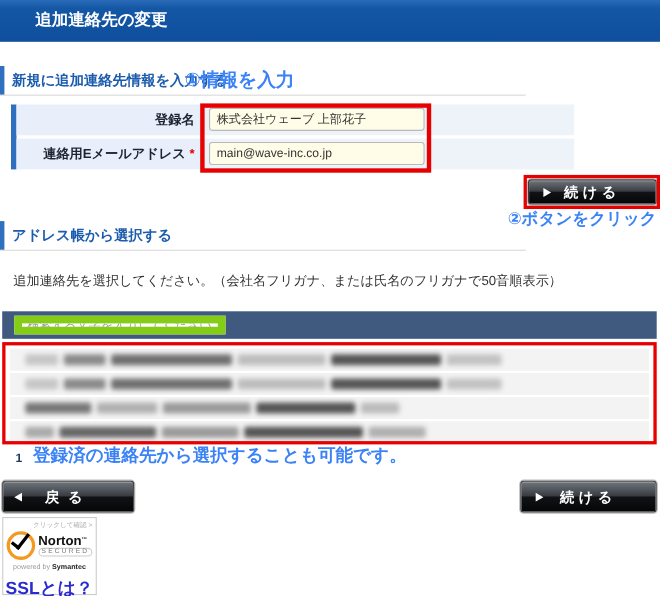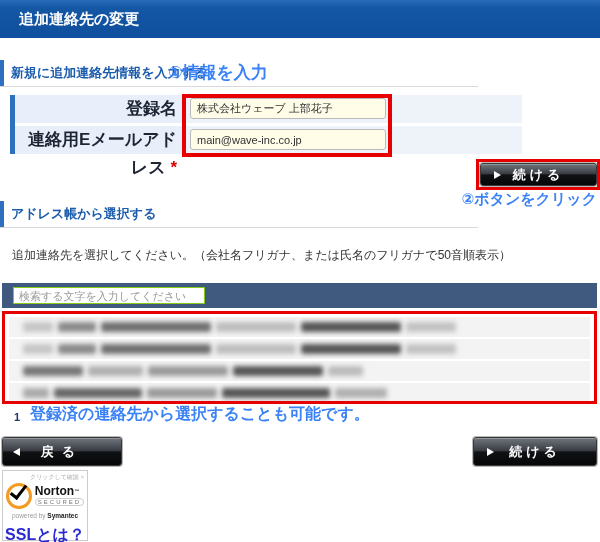--- a/index.html
+++ b/index.html
@@ -2,39 +2,39 @@
 <html><head>
 <meta charset="utf-8">
 <style>
   html,body{margin:0;padding:0;background:#fff;}
   body{font-family:"Liberation Sans","DejaVu Sans",sans-serif;}
   #page{position:relative;width:600px;height:542px;background:#fff;overflow:hidden;}
 
   
   .titlebar{position:absolute;left:0;top:0;width:600px;height:38px;
     background:linear-gradient(180deg,#2a6cb8 0%,#1457a5 20%,#0f4f9d 100%);
-    color:#fff;font-size:15px;font-weight:bold;line-height:38px;padding-left:19px;box-sizing:border-box;}
+    color:#fff;font-size:15px;font-weight:bold;line-height:38px;padding-left:32px;box-sizing:border-box;}
 
   
   .sec-header{position:absolute;left:0;width:478px;height:27px;border-bottom:1px solid #d9d9d9;box-sizing:border-box;}
   .sec-header .bluebar{position:absolute;left:0;top:0;bottom:0;width:4px;background:#2e6fc0;}
   .sec-header .sec-title{position:absolute;left:11px;top:0;line-height:26px;color:#1b5cad;font-size:13px;font-weight:bold;}
   #sec1{top:60px;} #sec2{top:201px;}
 
   .annotation{color:#3b82f6;font-weight:bold;position:absolute;white-space:nowrap;}
   #annot1{left:168px;top:61px;font-size:17px;}
   #annot2{right:3px;top:190px;font-size:15px;margin-left:33px;}
   #annot3{left:30px;top:404px;font-size:16px;}
 
   
   .form-bluebar{position:absolute;left:10px;top:95px;width:5px;height:59px;background:#2f6fc0;}
   .frow{position:absolute;left:15px;height:28px;}
   .frow .lbl-cell{position:absolute;left:0;top:0;width:170px;height:28px;background:#e9effa;
      text-align:right;line-height:28px;padding-right:8px;box-sizing:border-box;
-     font-size:17px;font-weight:bold;color:#1d2433;}
+     font-size:12px;font-weight:bold;color:#1d2433;}
   .frow .val-cell{position:absolute;left:170px;top:0;width:337px;height:28px;background:#eef3fa;}
   #frow1{top:95px;} #frow2{top:126px;}
   .req{color:#dd0000;font-weight:bold;}
   .txt-input{position:absolute;left:190px;width:196px;height:21px;background:#fffce8;
      border:1px solid #b9b9b9;border-radius:3px;font-size:11px;color:#333;padding:0 6px;box-sizing:border-box;
      font-family:"Liberation Sans","DejaVu Sans",sans-serif;}
   #input1{top:98px;} #input2{top:129px;}
 
   
   .redbox{position:absolute;border:4px solid #e60000;box-sizing:border-box;background:transparent;pointer-events:none;}
@@ -57,21 +57,21 @@
   #btn-continue-bottom{left:473px;top:437px;width:124px;height:29px;}
   #btn-continue-bottom .btn-label{line-height:27px;}
 
   
   .instr{position:absolute;left:12px;font-size:12px;color:#333;white-space:nowrap;text-align:right;}
   #instr1{top:247px;} #instr2{top:264px;}
   .link-blue{color:#3c50c8;cursor:pointer;}
 
   
   .search-bar{position:absolute;left:2px;top:283px;width:595px;height:25px;background:#3f5a7e;}
-  .search-input{position:absolute;left:11px;top:4px;width:192px;height:17px;background:#fff;border:1px solid #84cc16;
+  .search-input{position:absolute;left:11px;top:4px;width:192px;height:17px;background:#fff;border:7px solid #84cc16;
      font-size:11px;color:#555;padding:0 5px;box-sizing:border-box;font-family:"Liberation Sans","DejaVu Sans",sans-serif;}
   .search-input::placeholder{color:#999;}
 
   
   .contact-list{position:absolute;left:2px;top:311px;width:595px;height:93px;box-sizing:border-box;
      border:3px solid transparent;padding:3px 0 0 0;background:#fff;}
   .contact-row{height:20px;margin:0 4px 2px 4px;background:#f3f3f3;display:flex;align-items:center;padding-left:14px;}
   .blurseg{height:10px;border-radius:2px;filter:blur(2.5px);margin-right:5px;flex:none;}
 
   

